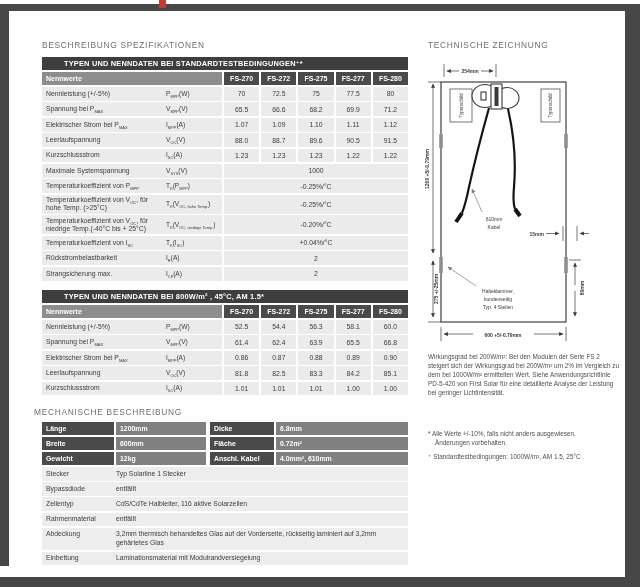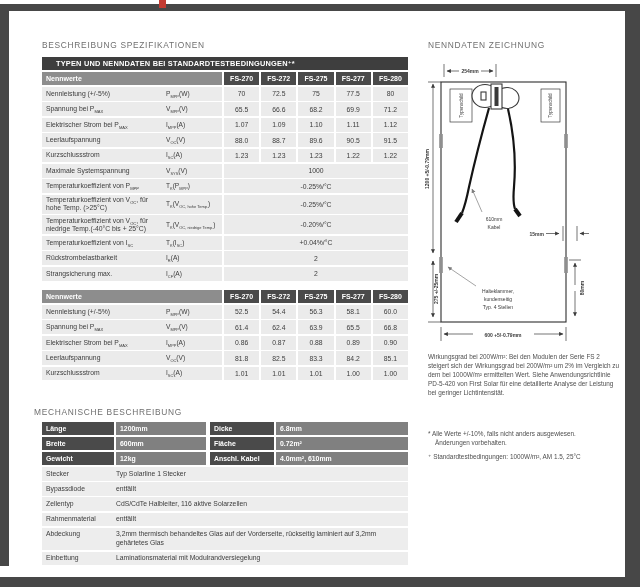--- a/index.html
+++ b/index.html
@@ -20,21 +20,21 @@
 
   .sec-title{position:absolute;font-size:8.4px;letter-spacing:.7px;color:var(--title-gray)}
   #title-elec{left:42px;top:40px}
   #title-draw{left:428px;top:40px}
   #title-mech{left:34px;top:407px}
 
   .spec{position:absolute;width:366px}
   #stc{left:42px;top:57px}
   #noct{left:42px;top:290px}
   .band{background:var(--band-dark);color:#fff;font-weight:700;font-size:7.4px;height:13px;
-        line-height:13px;padding-left:14px;letter-spacing:.2px;margin-bottom:2px}
+        line-height:13px;padding-left:22px;letter-spacing:.2px;margin-bottom:2px}
   .colrow{display:flex;gap:2px;height:13px;margin-bottom:2px}
   .nenn{width:180px;background:var(--header-gray);color:#fff;font-weight:700;font-size:7px;
         line-height:13px;padding-left:4px}
   .models{flex:1;display:flex;gap:2px}
   .mcell{flex:1;background:var(--cell-dark);color:#fff;font-weight:700;font-size:7px;
          line-height:13px;text-align:center}
   .trow{display:flex;gap:2px;margin-bottom:1.6px;min-height:13.8px}
   .labsym{width:180px;background:var(--row-light);display:flex;align-items:center}
   .lab{width:124px;padding:1.5px 2px 1.5px 4px;font-size:6.8px;line-height:8px}
   .sym{width:56px;font-size:6.6px;line-height:8px}
@@ -190,20 +190,21 @@
         <div class="labsym">
           <div class="lab">Strangsicherung max.</div>
           <div class="sym">I<sub>CF</sub>(A)</div>
         </div>
         <div class="scell">2</div>
       </div>
     </div>
 </div>
 
 <div class="spec" id="noct">
+  <div class="band">TYPEN UND NENNDATEN BEI 800W/m² , 45°C, AM 1.5*</div>
   <div class="colrow">
     <div class="nenn">Nennwerte</div>
     <div class="models">
         <div class="mcell">FS-270</div>
         <div class="mcell">FS-272</div>
         <div class="mcell">FS-275</div>
         <div class="mcell">FS-277</div>
         <div class="mcell">FS-280</div>
       </div>
   </div>
@@ -309,21 +310,21 @@
         <div class="lk">Abdeckung</div>
         <div class="lv">3,2mm thermisch behandeltes Glas auf der Vorderseite, rückseitig laminiert auf 3,2mm gehärtetes Glas</div>
       </div>
       <div class="lrow">
         <div class="lk">Einbettung</div>
         <div class="lv">Laminationsmaterial mit Modulrandversiegelung</div>
       </div>
     </div>
 </div>
 
-<div class="sec-title" id="title-draw">NENNDATEN ZEICHNUNG</div>
+<div class="sec-title" id="title-draw">TECHNISCHE ZEICHNUNG</div>
 
 <svg id="drawing" width="175" height="293" viewBox="0 0 175 293">
   <defs>
     <marker id="ah" markerWidth="7" markerHeight="7" refX="5.5" refY="3" orient="auto">
       <path d="M0,0L6,3L0,6z" fill="#3a3a3a"></path>
     </marker>
     <marker id="ahg" markerWidth="7" markerHeight="7" refX="5.5" refY="3" orient="auto">
       <path d="M0,0L6,3L0,6z" fill="#7d7d7d"></path>
     </marker>
   </defs>

